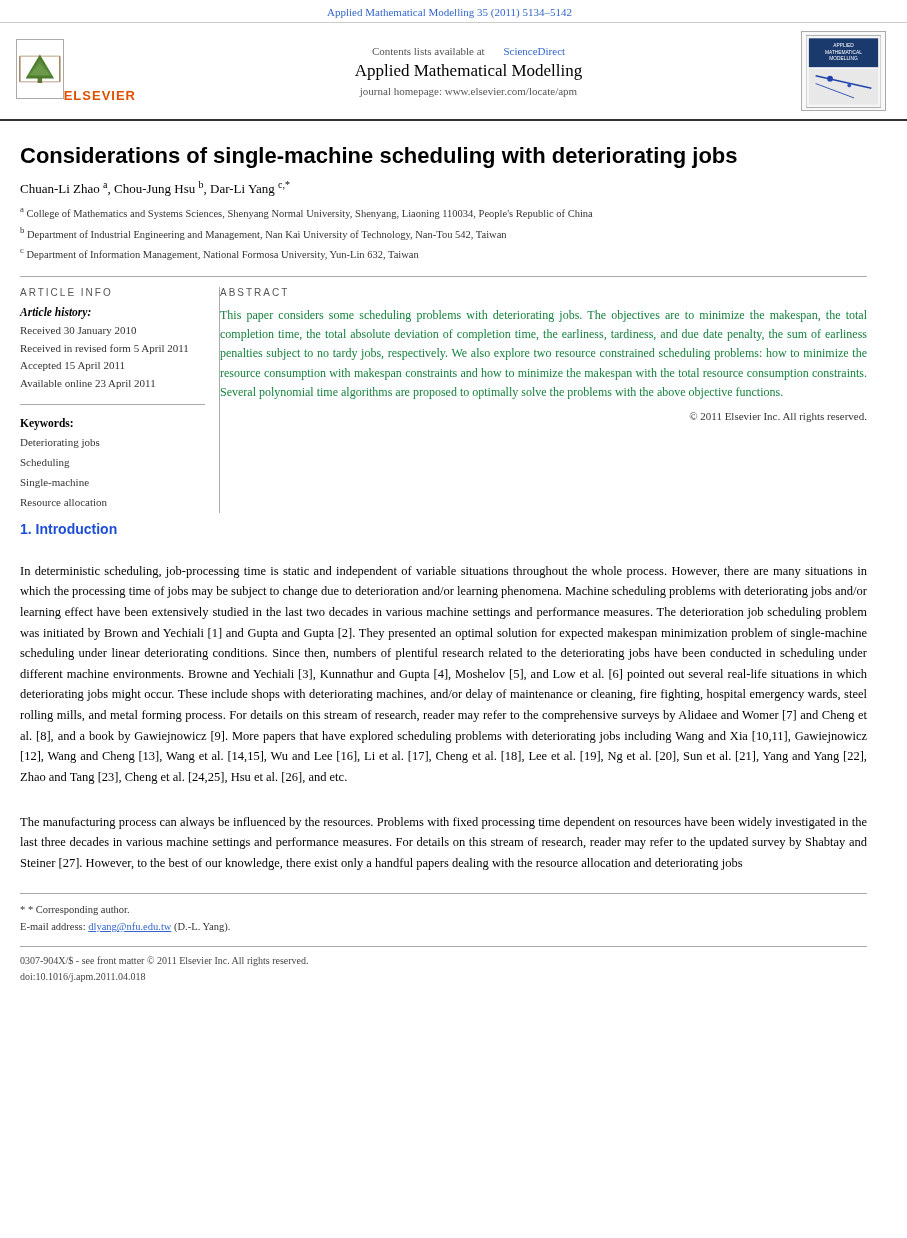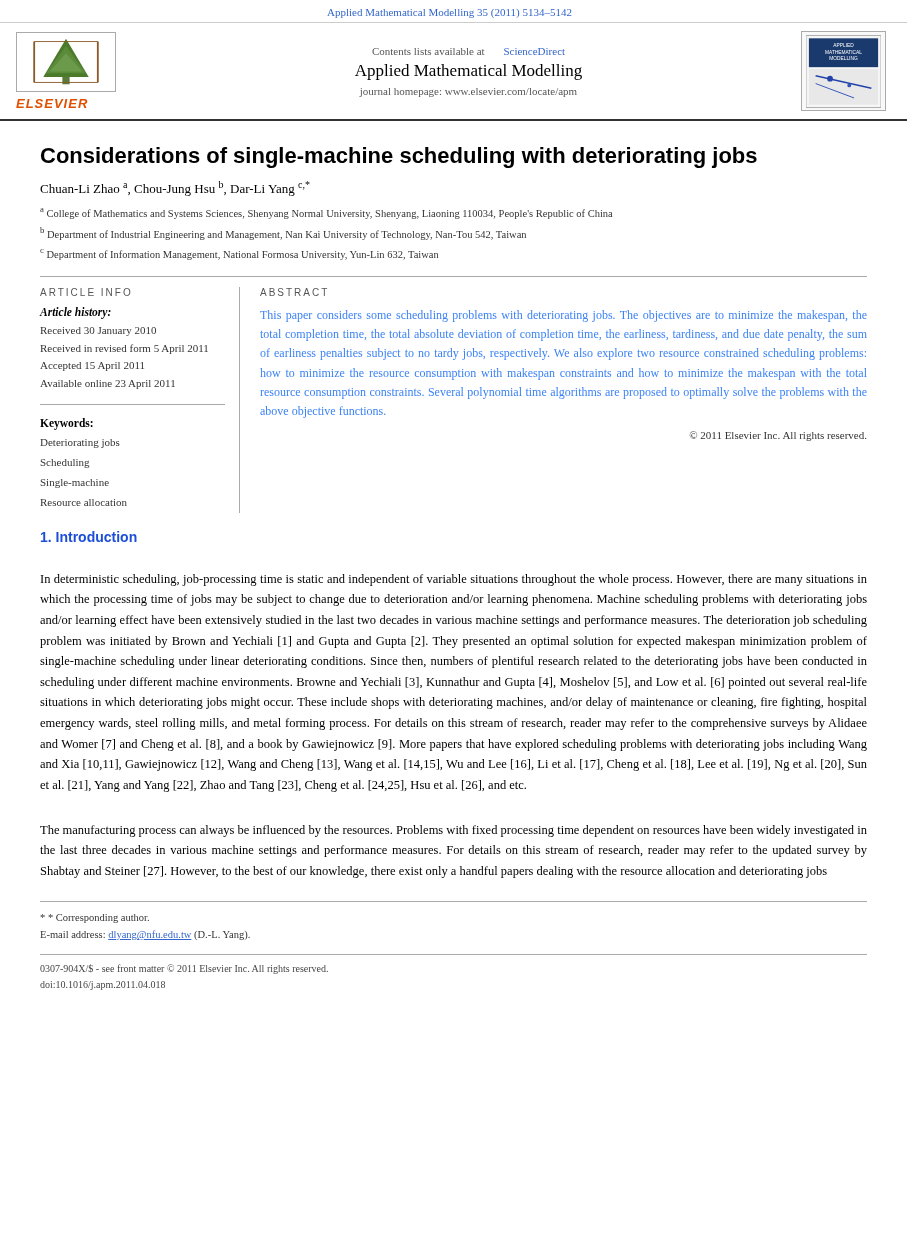--- a/index.html
+++ b/index.html
@@ -24,23 +24,22 @@
       padding: 8px 16px;
       border-bottom: 2px solid #333;
       gap: 10px;
     }
     .journal-header-left {
       width: 120px;
       flex-shrink: 0;
     }
     .elsevier-logo {
       display: flex;
-      flex-direction: column;
-      align-items: flex-start;
-      font-style: italic;
+      flex-direction: row;
+      align-items: flex-end;
     }
     .elsevier-box {
       width: 100px;
       height: 60px;
       border: 1px solid #aaa;
       display: flex;
       align-items: center;
       justify-content: center;
       overflow: hidden;
       margin-bottom: 4px;
@@ -94,21 +93,21 @@
       align-items: center;
       justify-content: center;
       background: #f9f9f9;
       font-size: 8px;
       text-align: center;
       color: #333;
       padding: 4px;
     }
 
     .main-content {
-      padding: 14px 40px 20px 40px;
+      padding: 14px 40px 20px 20px;
     }
     .article-title {
       font-size: 22px;
       font-weight: bold;
       font-family: Arial, Helvetica, sans-serif;
       margin-bottom: 10px;
       margin-top: 8px;
       color: #000;
     }
     .authors-line {
@@ -124,22 +123,21 @@
       color: #333;
       margin-bottom: 14px;
       line-height: 1.5;
     }
     .affiliations div {
       margin-bottom: 2px;
     }
 
     .two-col {
       display: flex;
-      gap: 20px;
-      margin-bottom: 16px;
+      margin-bottom: 8px;
       border-top: 1px solid #aaa;
       padding-top: 10px;
     }
     .col-left {
       width: 200px;
       flex-shrink: 0;
       border-right: 1px solid #aaa;
       padding-right: 14px;
     }
     .col-right {
@@ -171,21 +169,21 @@
       margin-top: 10px;
     }
     .keywords-list {
       font-size: 11px;
       color: #333;
       line-height: 1.8;
     }
     .abstract-text {
       font-size: 12px;
       line-height: 1.6;
-      color: #3b82f6;
+      color: #15803d;
       text-align: justify;
     }
     .copyright-line {
       font-size: 11px;
       text-align: right;
       color: #333;
       margin-top: 8px;
     }
 
     .divider {

